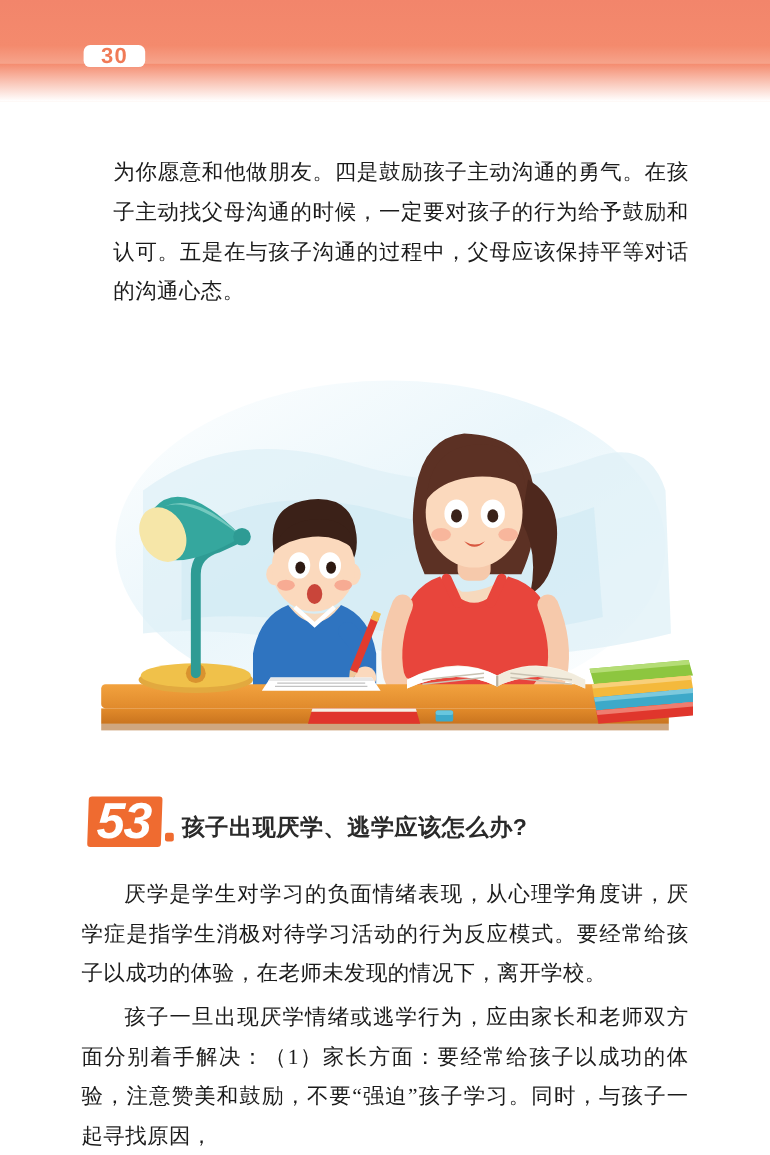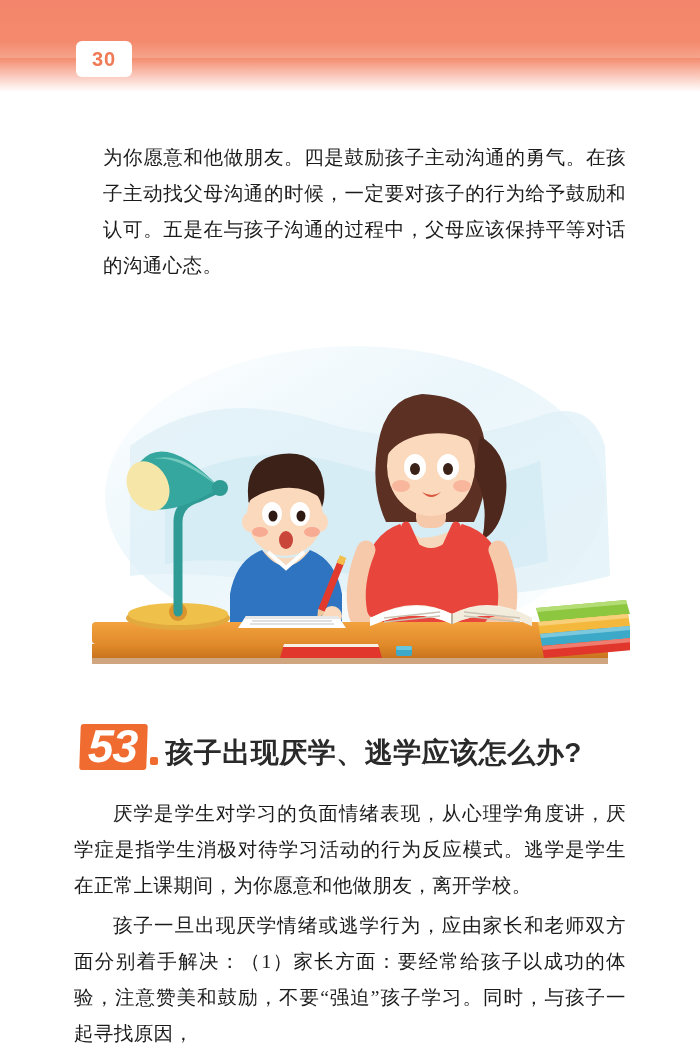--- a/index.html
+++ b/index.html
@@ -30,21 +30,21 @@
     bottom: 0;
     width: 100%;
     height: 34px;
     background: linear-gradient(180deg, rgba(244,138,109,0.95) 0%, rgba(255,255,255,1) 100%);
   }
   .page-number-box {
     position: absolute;
     top: 41px;
     left: 76px;
     width: 56px;
-    height: 36px;
+    height: 20px;
     background: #ffffff;
     border-radius: 6px;
     display: flex;
     align-items: center;
     justify-content: center;
   }
   .page-number-box span {
     font-family: "Liberation Sans", sans-serif;
     font-weight: bold;
     font-size: 20px;
@@ -107,21 +107,21 @@
   .section-dot {
     width: 8px;
     height: 8px;
     background: #ef6b30;
     border-radius: 2px;
     margin: 0 7px 5px 3px;
   }
   .section-title {
     font-family: "Liberation Sans", sans-serif;
     font-weight: bold;
-    font-size: 28px;
+    font-size: 21px;
     color: #2a2a2a;
     line-height: 28px;
     padding-bottom: 3px;
     letter-spacing: 0.5px;
   }
 
   .para-body {
     margin: 26px 74px 0 74px;
     text-indent: 2em;
   }
@@ -278,16 +278,16 @@
       </g>
     </svg>
   </div>
 
   <div class="section-heading">
     <div class="section-num">53</div>
     <div class="section-dot"></div>
     <div class="section-title">孩子出现厌学、逃学应该怎么办?</div>
   </div>
 
-  <p class="para para-body">厌学是学生对学习的负面情绪表现，从心理学角度讲，厌学症是指学生消极对待学习活动的行为反应模式。逃学是学生在正常上课期间，为你愿意和他做朋友，离开学校。</p>
+  <p class="para para-body">厌学是学生对学习的负面情绪表现，从心理学角度讲，厌学症是指学生消极对待学习活动的行为反应模式。要经常给孩子以成功的体验，在老师未发现的情况下，离开学校。</p>
   <p class="para para-body2">孩子一旦出现厌学情绪或逃学行为，应由家长和老师双方面分别着手解决：（1）家长方面：要经常给孩子以成功的体验，注意赞美和鼓励，不要“强迫”孩子学习。同时，与孩子一起寻找原因，</p>
 
 </div>
 
 </body></html>

